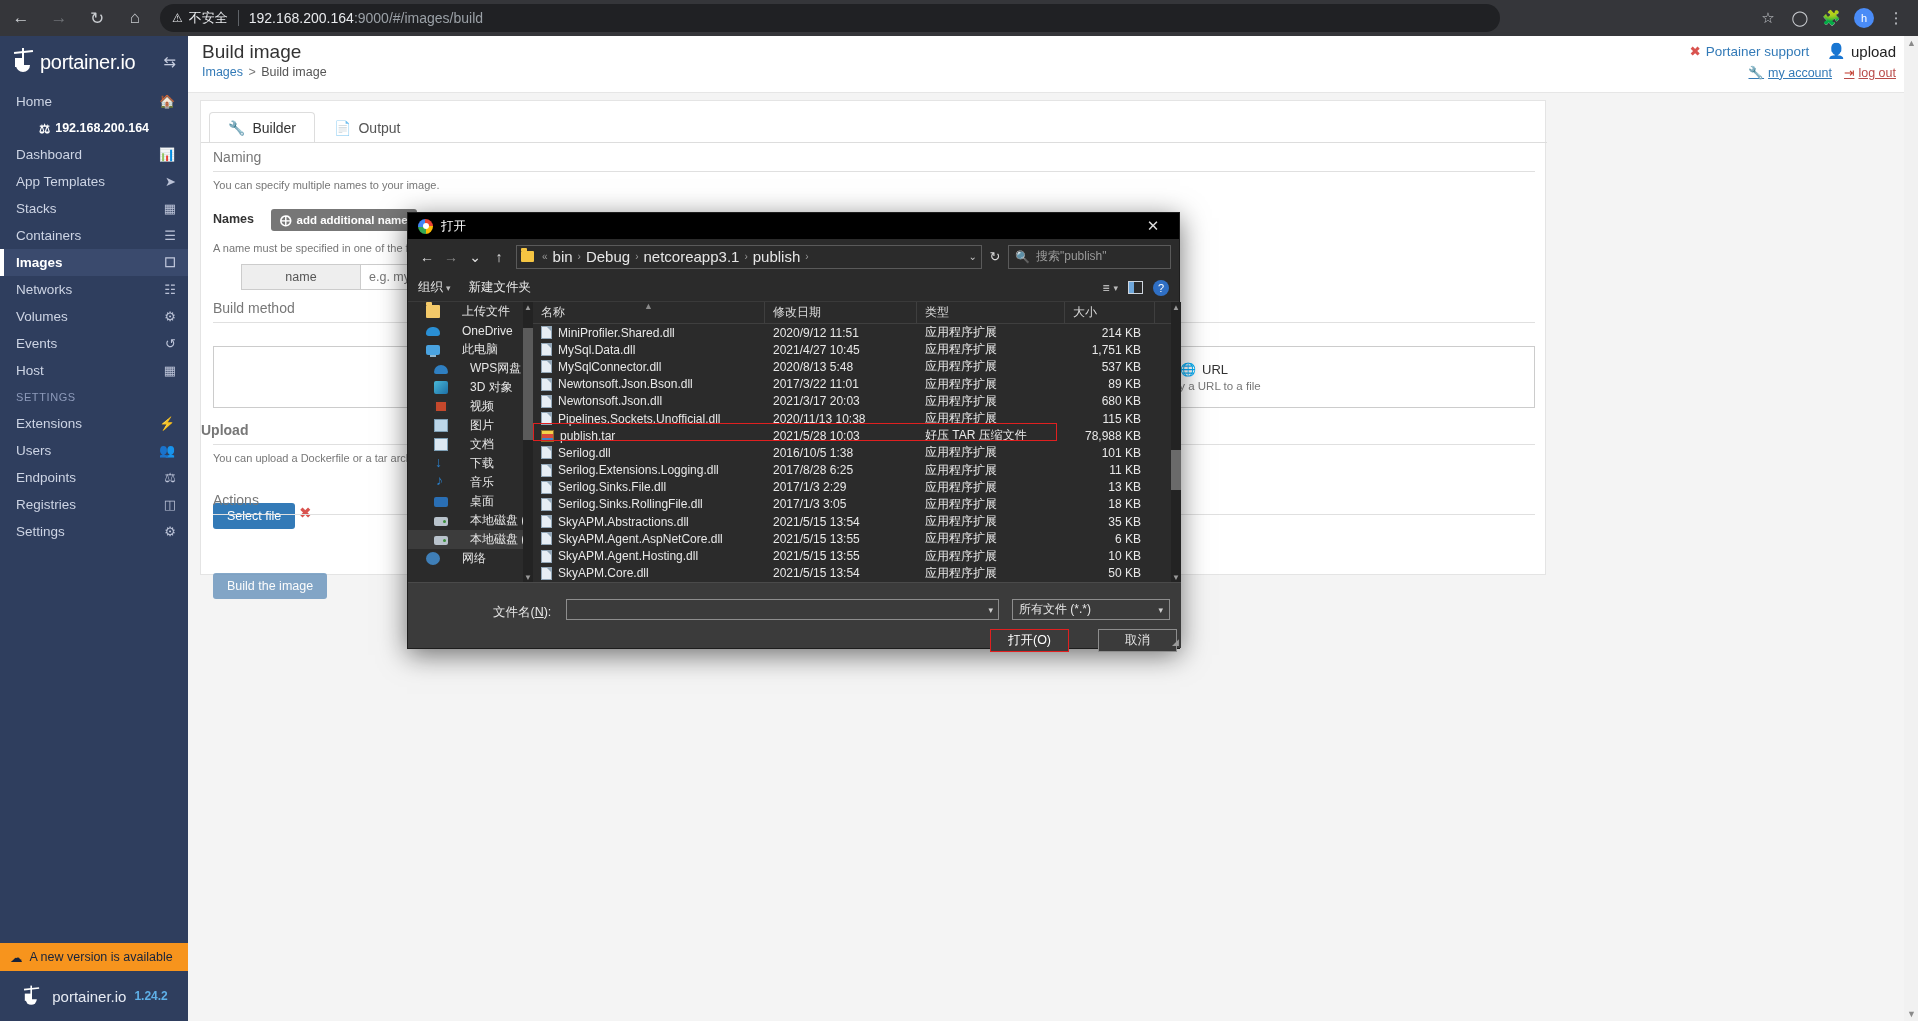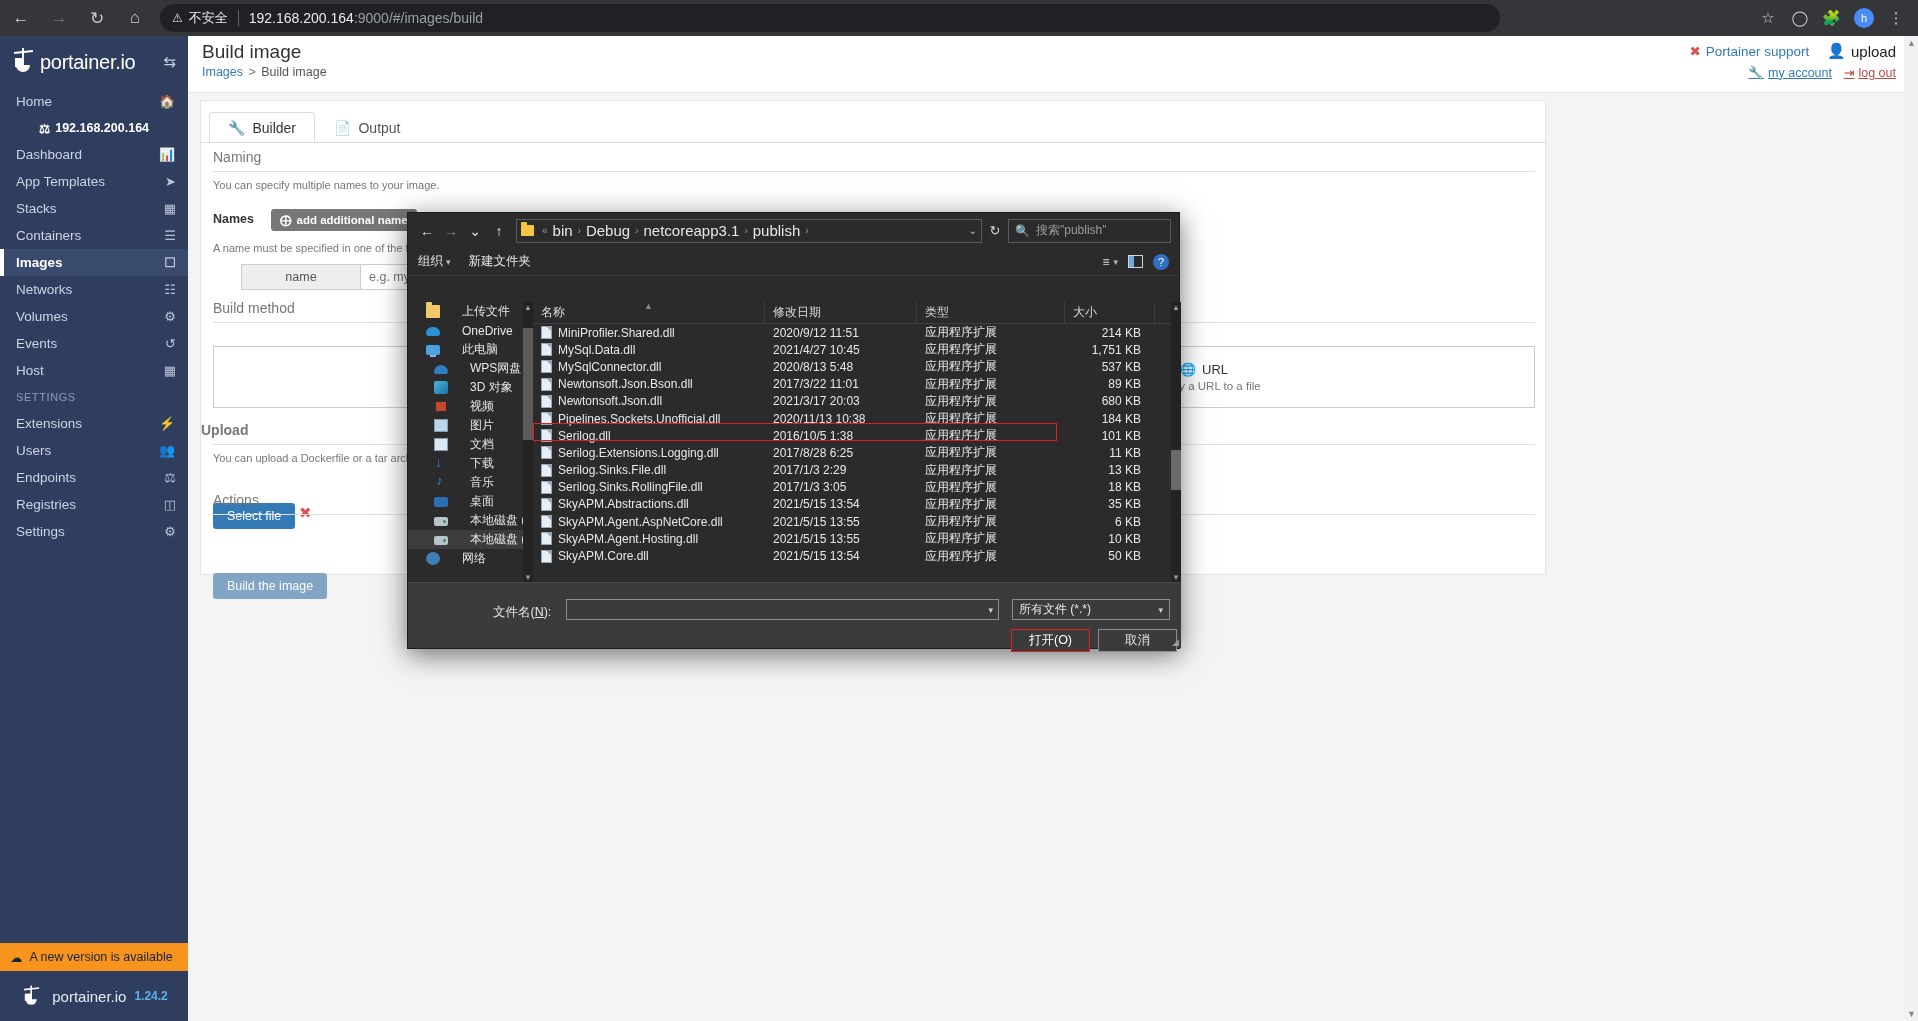--- a/index.html
+++ b/index.html
@@ -429,21 +429,21 @@
   }
   #fd-fn-caret { color: #cfcfcf; font-size: 9px; margin-left: auto; margin-right: 5px; }
   #fd-filter {
     position: absolute; left: 604px; top: 16px; width: 158px; height: 21px;
     border: 1px solid #8d8d8d; background: #3b3b3b;
     display: flex; align-items: center; padding: 0 6px;
     font-size: 12px; color: #e6e6e6;
   }
   #fd-filter .caret { margin-left: auto; font-size: 9px; color: #cfcfcf; }
   #fd-open-btn {
-    position: absolute; left: 603px; top: 46px; width: 79px; height: 23px;
+    position: absolute; left: 582px; top: 46px; width: 79px; height: 23px;
     background: #3b3b3b; border: 1.5px solid #e02020;
     display: flex; align-items: center; justify-content: center;
     font-size: 12.5px; color: #fff; cursor: pointer;
   }
   #fd-cancel-btn {
     position: absolute; left: 690px; top: 46px; width: 79px; height: 23px;
     background: #3b3b3b; border: 1px solid #8d8d8d;
     display: flex; align-items: center; justify-content: center;
     font-size: 12.5px; color: #e6e6e6; cursor: pointer;
   }
@@ -671,20 +671,25 @@
     <div id="select-file-btn">Select file</div>
     <div id="clear-file-x">✖</div>
 
     <div class="sec-title" style="left:12px; top:391px;">Actions</div>
     <div class="sec-rule" style="left:12px; top:413px; width:1322px;"></div>
     <div id="build-btn">Build the image</div>
   </div>
 </div>
 
 <div id="file-dialog">
+  <div id="fd-titlebar">
+    <div id="chrome-dot"></div>
+    <span id="fd-title-text">打开</span>
+    <div id="fd-close">✕</div>
+  </div>
 
   <div id="fd-navbar">
     <div class="fd-nav-btn">←</div>
     <div class="fd-nav-btn dim">→</div>
     <div class="fd-nav-btn">⌄</div>
     <div class="fd-nav-btn">↑</div>
     <div id="fd-crumbbar">
       <span id="fd-folder-chip"></span>
       <span class="crumb-arrow">«</span>
       <span class="crumb">bin</span>
@@ -851,21 +856,30 @@
           <span class="c type">应用程序扩展</span>
           <span class="c size">680 KB</span>
         </div>
       <div class="frow">
           <span class="c name">
             <span class="file-ico"></span>
             <span>Pipelines.Sockets.Unofficial.dll</span>
           </span>
           <span class="c date">2020/11/13 10:38</span>
           <span class="c type">应用程序扩展</span>
-          <span class="c size">184 KB</span>
+          <span class="c size">115 KB</span>
+        </div>
+      <div class="frow">
+          <span class="c name">
+            <span class="tar-ico"></span>
+            <span>publish.tar</span>
+          </span>
+          <span class="c date">2021/5/28 10:03</span>
+          <span class="c type">好压 TAR 压缩文件</span>
+          <span class="c size">78,988 KB</span>
         </div>
       <div class="frow">
           <span class="c name">
             <span class="file-ico"></span>
             <span>Serilog.dll</span>
           </span>
           <span class="c date">2016/10/5 1:38</span>
           <span class="c type">应用程序扩展</span>
           <span class="c size">101 KB</span>
         </div>

